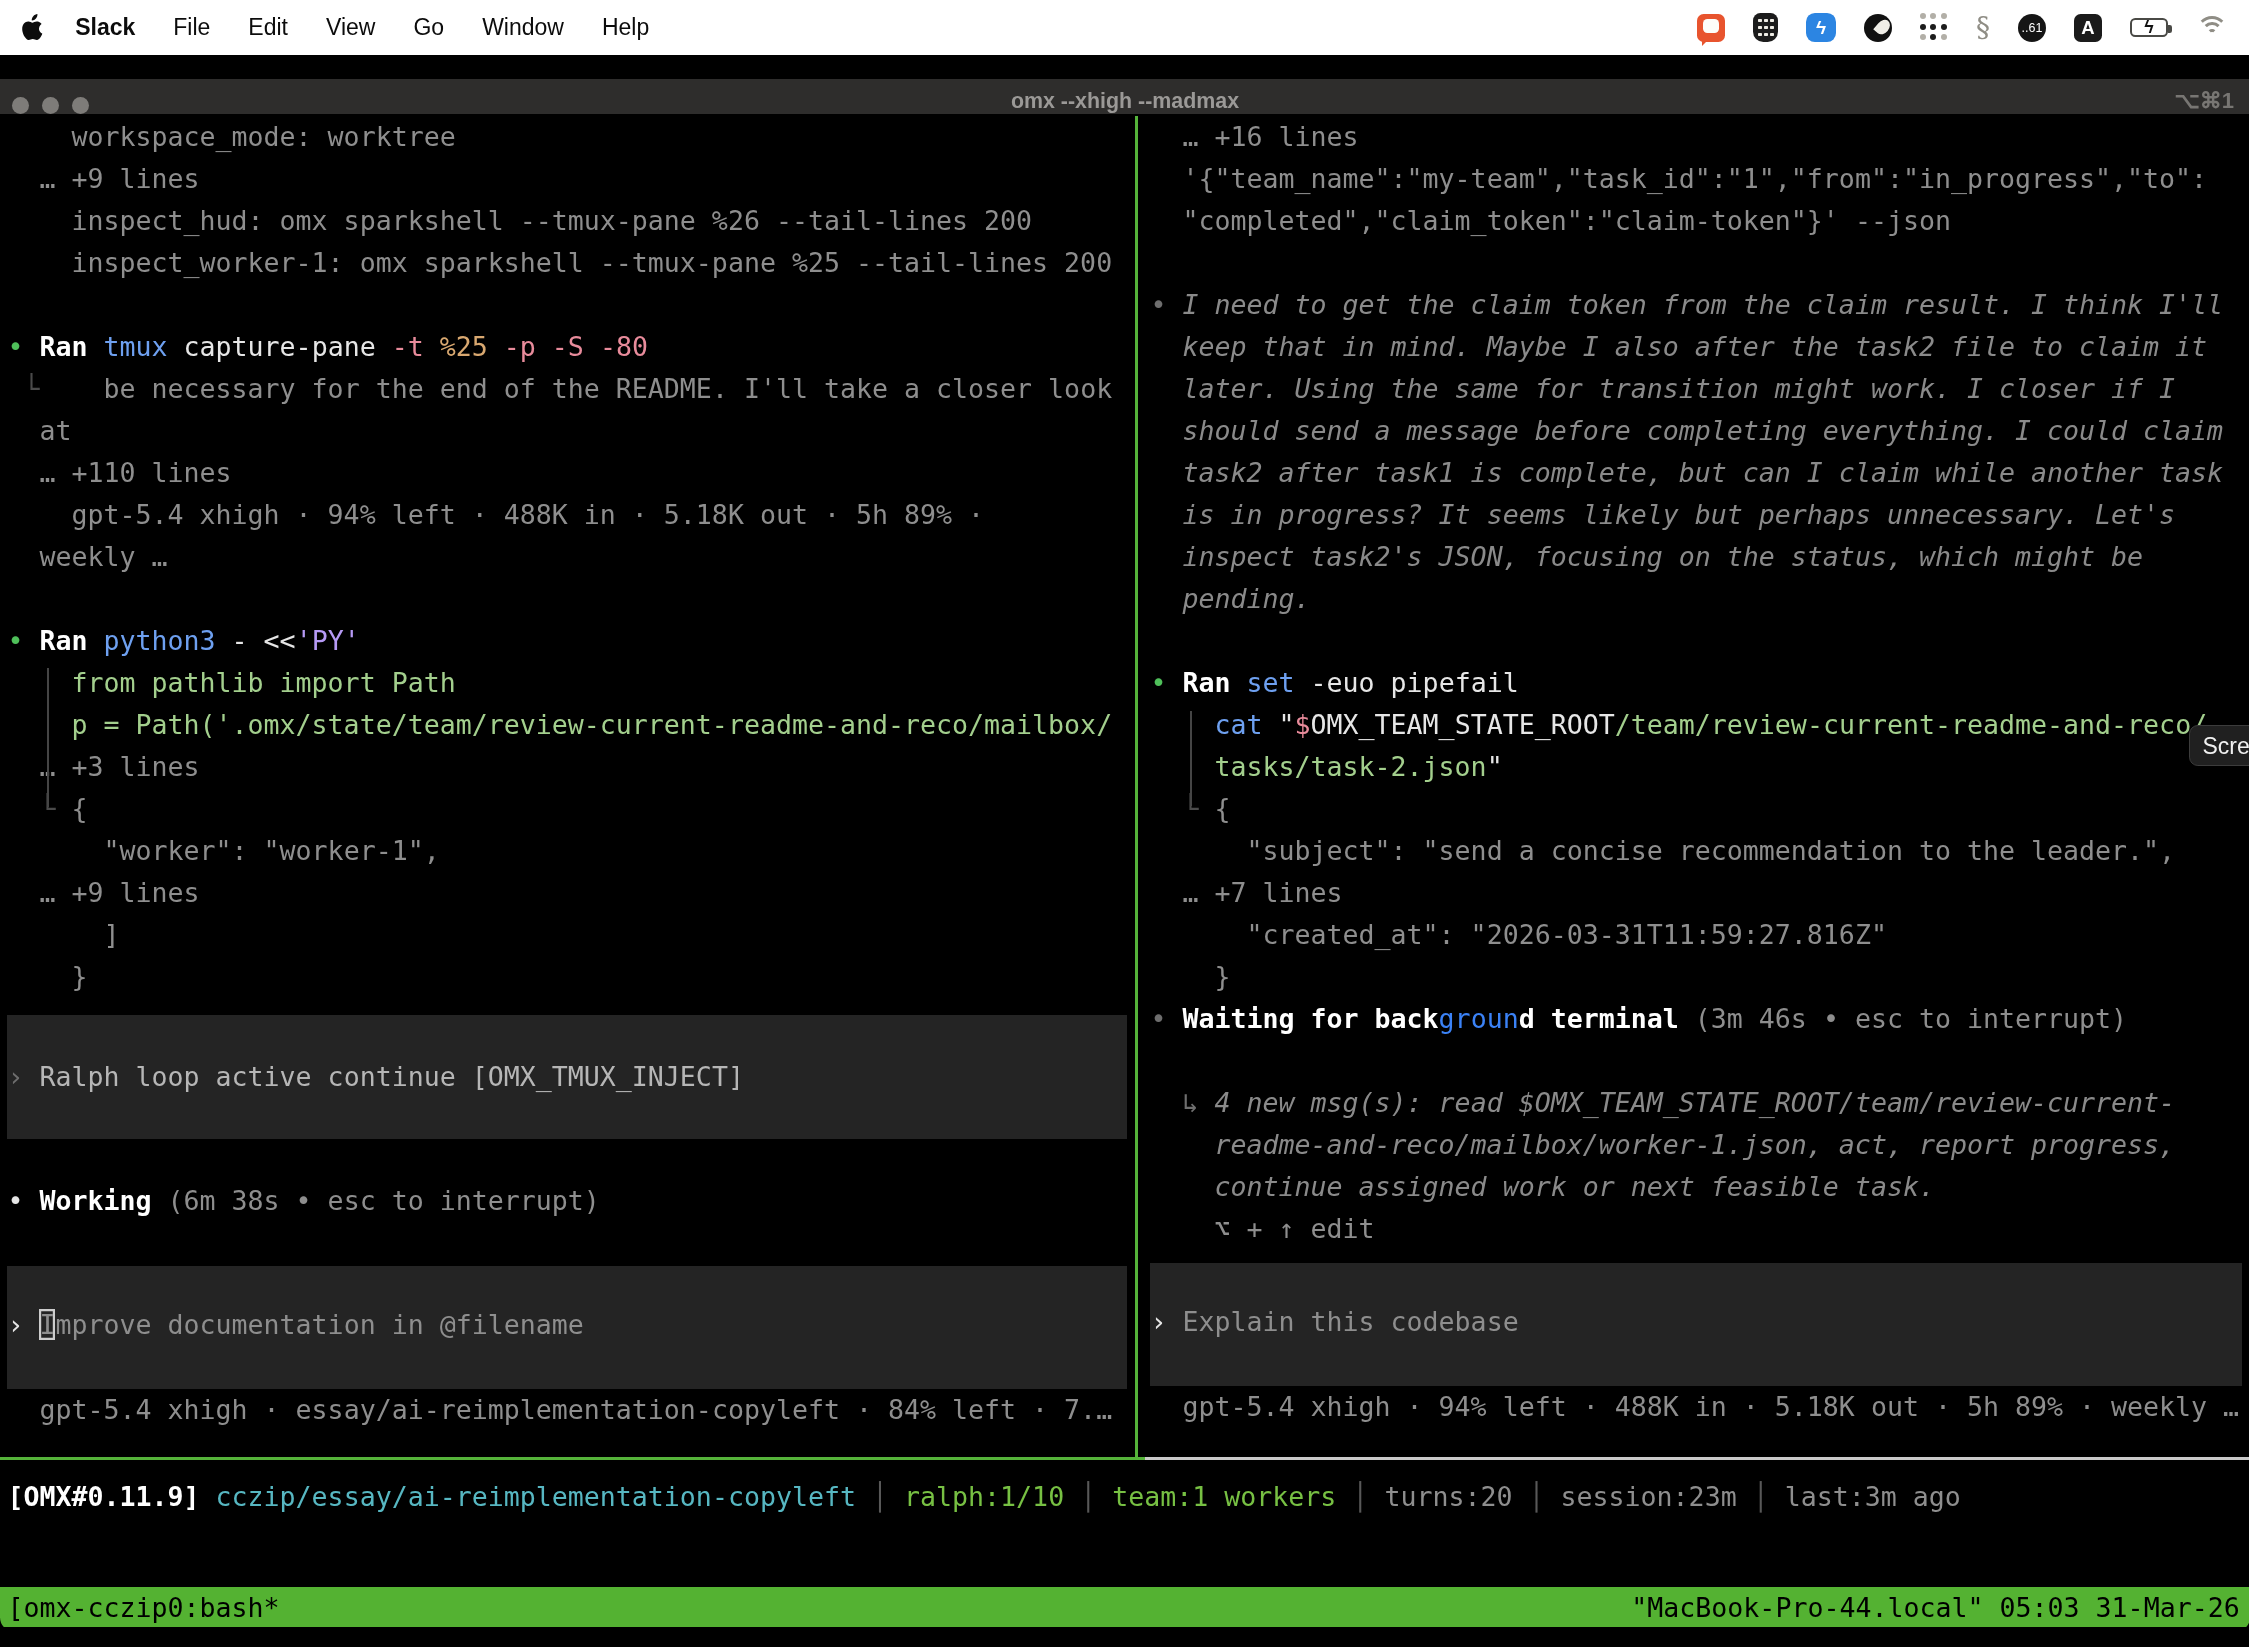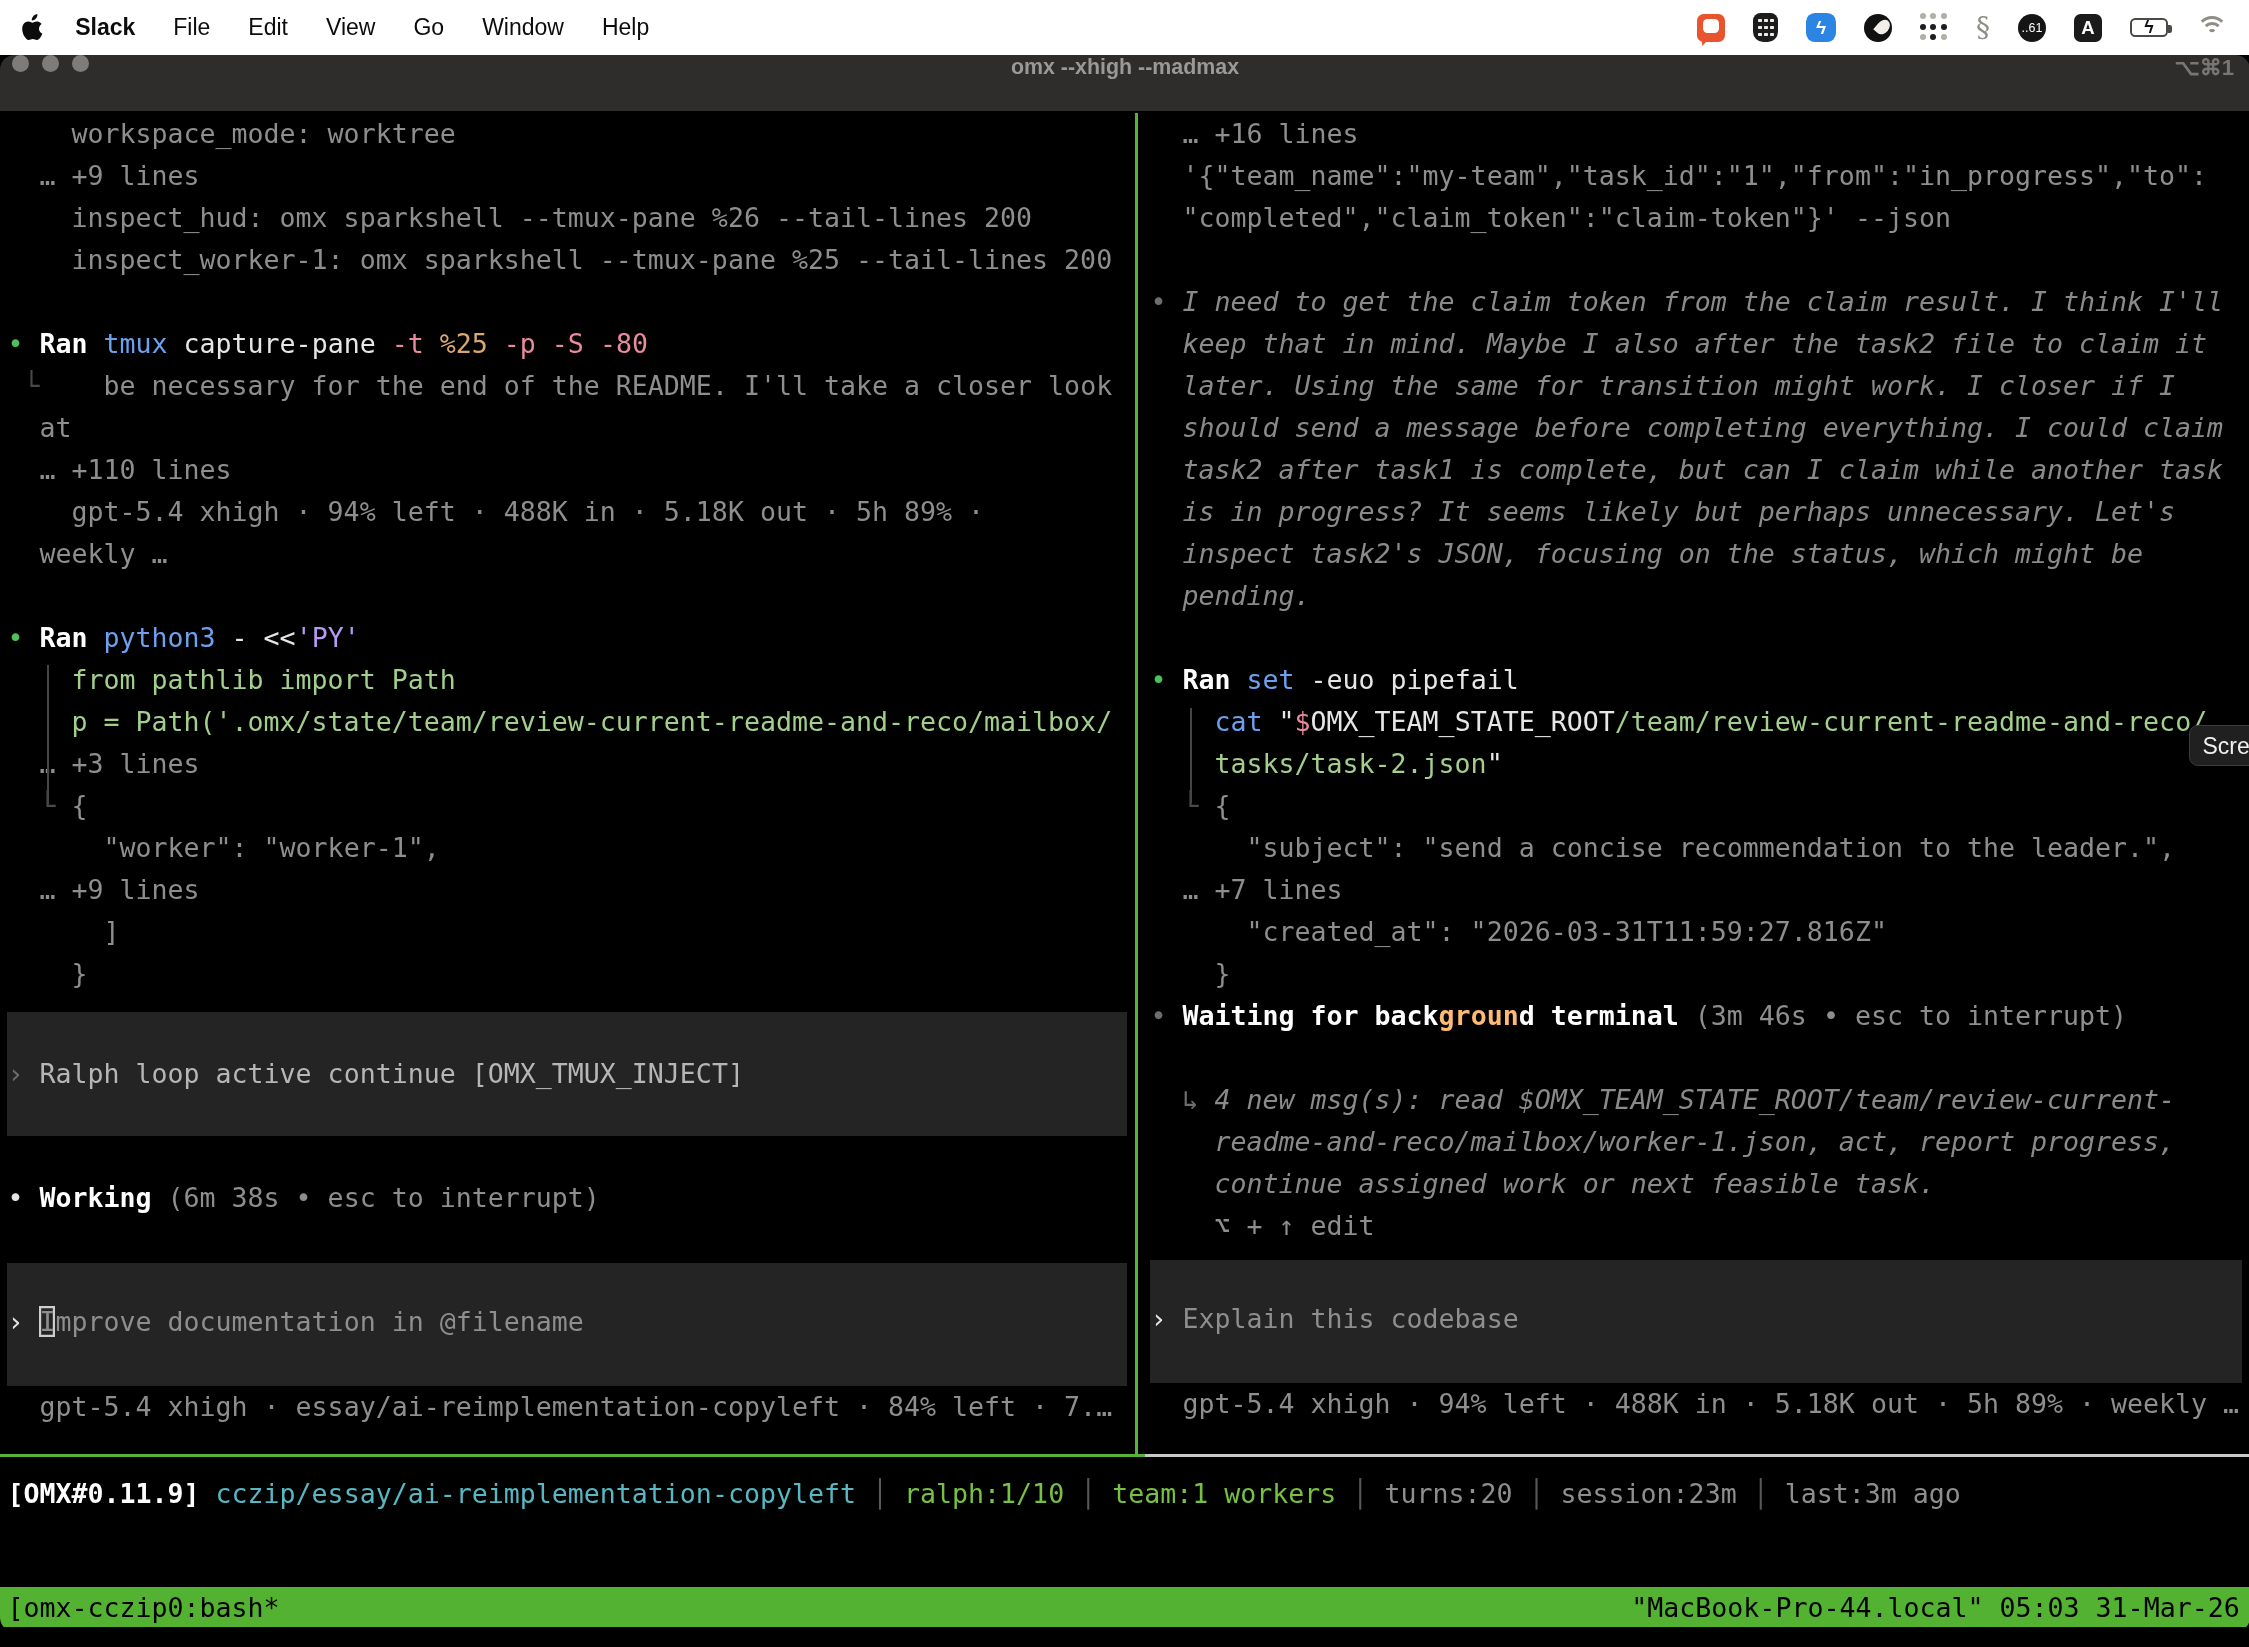--- a/index.html
+++ b/index.html
@@ -45,21 +45,21 @@
   .ic-wifi { position:relative; width:32px; height:23.6px; }
   .ic-wifi i { position:absolute; left:50%; border:3px solid transparent; border-top-color:#8f8d85;
       border-radius:50%; transform:translateX(-50%); }
   .ic-wifi i:nth-child(1){ width:32px; height:32px; top:0; }
   .ic-wifi i:nth-child(2){ width:20.7px; height:20.7px; top:6.6px; }
   .ic-wifi i:nth-child(3){ width:8.9px; height:8.9px; top:13.3px; border-top-color:#8f8d85; }
 
   
   .window { position:absolute; top:55px; left:0; width:2250px; height:1577px;
             border-radius:14.8px; background:#000; overflow:hidden; }
-  .titlebar { height:56px; background:#2e2d2c; display:flex; align-items:flex-start; position:relative; }
+  .titlebar { height:35px; background:#2e2d2c; display:flex; align-items:flex-end; position:relative;margin-top:24px; }
   .lights { display:flex; gap:13.3px; padding-left:11.8px; }
   .light { width:17px; height:17px; border-radius:50%; background:#7e7c79; }
   .win-title { position:absolute; left:0; right:0; text-align:center; color:#9b9997;
       font-family:"Liberation Sans", sans-serif; font-size:21.4px; font-weight:700; }
   .win-short { position:absolute; right:16px; color:#787673; font-family:"Liberation Sans", sans-serif;
       font-size:22px; font-weight:700; }
 
   
   .term { position:relative; height:1343px; background:#000; }
   .pane { position:absolute; top:2.2px; overflow:hidden; }
@@ -68,21 +68,21 @@
   .divider { position:absolute; left:1135px; top:2.2px; bottom:0; width:3px; background:#55b33a; }
 
   .t-line { height:42px; line-height:42px; font-size:26.6px; white-space:pre; color:#8e8e8e; }
 
   .s-out  { color:#8e8e8e; }
   .s-dim  { color:#6e6e6e; }
   .s-dim2 { color:#4a4a4a; }
   .s-soft { color:#b6b6b6; }
   .s-w    { color:#e6e6e6; }
   .s-wb   { color:#ffffff; font-weight:700; }
-  .s-dimb { color:#fdba74; font-weight:700; }
+  .s-dimb { color:#3b82f6; font-weight:400; }
   .s-gb   { color:#4fc05a; }
   .s-blue { color:#6ea0f0; }
   .s-green{ color:#a3cf8d; }
   .s-purple{ color:#b69af5; }
   .s-pink { color:#e88b9b; }
   .s-orange{ color:#d9a870; }
   .s-it   { color:#8a8a8a; font-style:italic; }
   .s-cyan { color:#57b7c2; }
   .s-grn  { color:#77c043; }
   .s-sep  { color:#585858; }

